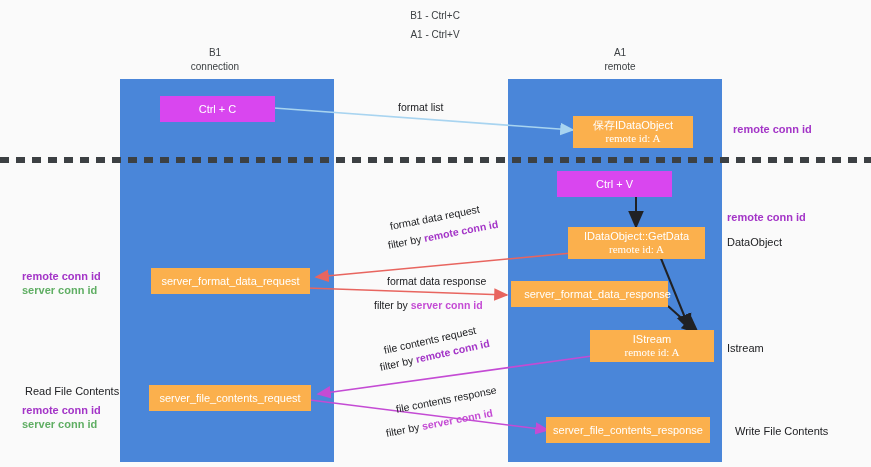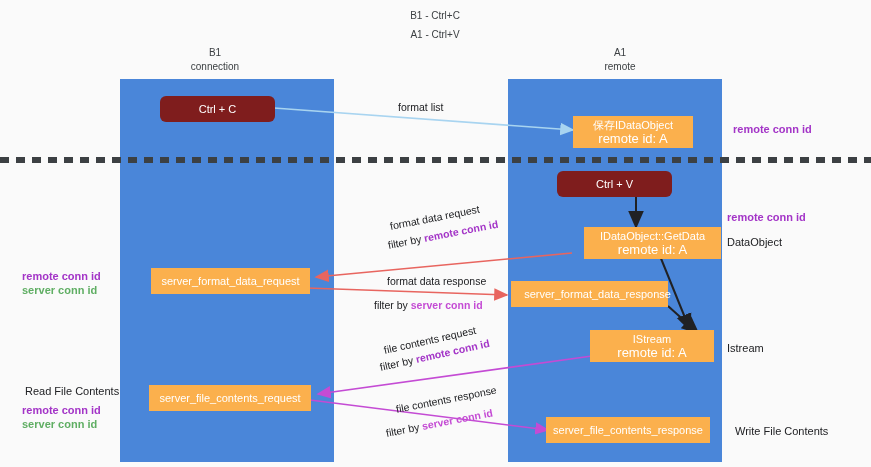--- a/index.html
+++ b/index.html
@@ -25,23 +25,23 @@
   .node {
     position: absolute;
     display: flex; flex-direction: column;
     align-items: center; justify-content: center;
     color: #ffffff;
     font-size: 11px;
     line-height: 13px;
     text-align: center;
     white-space: nowrap;
   }
-  .node.green { background: #7f1d1d; border-radius: 6px; }
+  .node.green { background: #d946ef; }
   .node.orange { background: #fbb04d; }
-  .node .l2 { font-size: 13px; }
+  .node .l2 { font-size: 11px; font-family: Liberation Serif, serif; }
 
   .title {
     position: absolute;
     text-align: center;
     color: #3c4043;
     font-size: 10px;
     line-height: 19px;
     white-space: pre-line;
   }
   .colhead {
@@ -131,21 +131,21 @@
 
   <div class="node orange" style="left:573px; top:116px; width:120px; height:32px;">
     <span>保存IDataObject</span>
     <span class="l2">remote id: A</span>
   </div>
 
   <div class="node green" style="left:557px; top:171px; width:115px; height:26px;">
     <span>Ctrl + V</span>
   </div>
 
-  <div class="node orange" style="left:568px; top:227px; width:137px; height:32px;margin-left:16px;">
+  <div class="node orange" style="left:568px; top:227px; width:137px; height:32px;">
     <span>IDataObject::GetData</span>
     <span class="l2">remote id: A</span>
   </div>
 
   <div class="node orange" style="left:151px; top:268px; width:159px; height:26px;">
     <span>server_format_data_request</span>
   </div>
 
   <div class="node orange" style="left:511px; top:281px; width:157px; height:26px;padding-left:16px;">
     <span>server_format_data_response</span>

